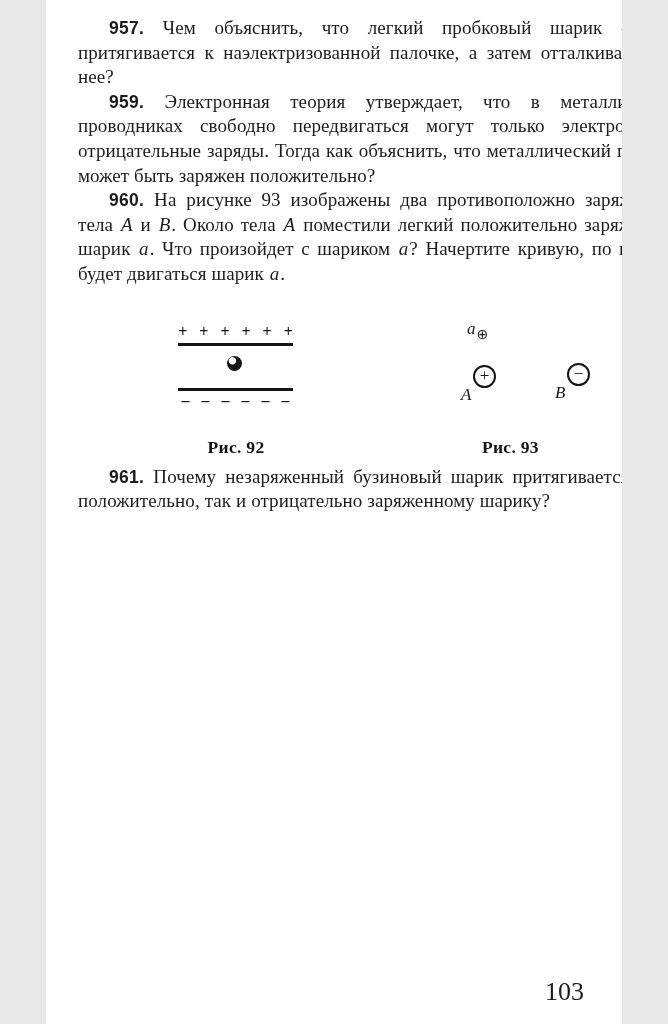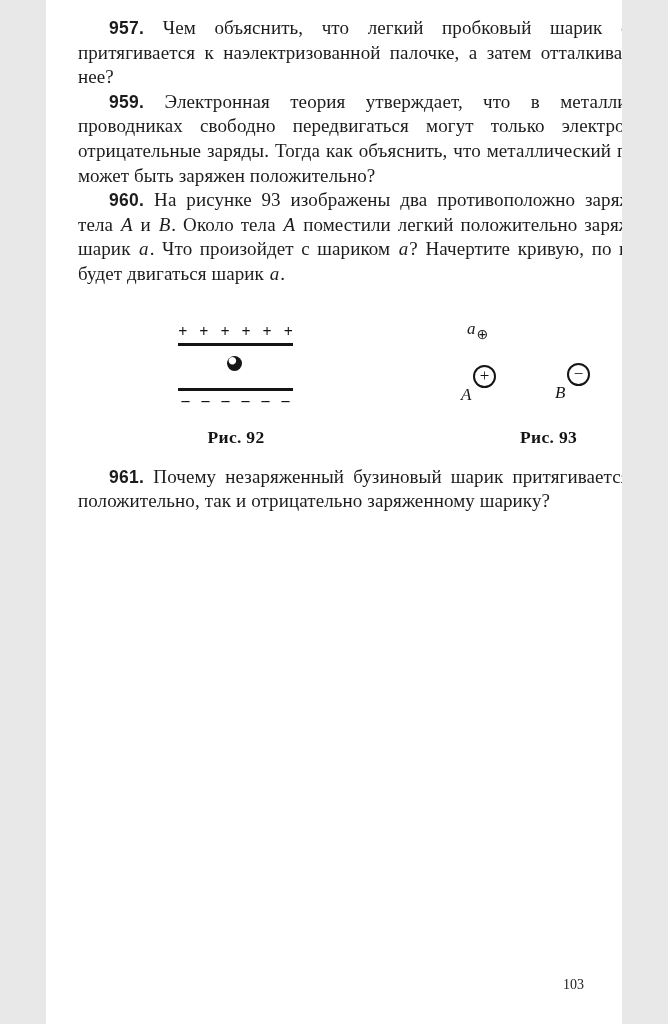--- a/index.html
+++ b/index.html
@@ -79,20 +79,21 @@
     height: 15px;
     border-radius: 50%;
     background: radial-gradient(circle at 36% 32%, #ffffff 0 3.2px, #151515 4.2px);
   }
   .fig-caption {
     position: absolute;
     font-weight: 700;
     font-size: 17.5px;
     letter-spacing: 0.3px;
     color: #141414;
+    margin-top: 10px;
   }
   .fig92 .fig-caption { left: 0; top: 104px; width: 120px; text-align: center; }
 
   .fig93 {
     position: absolute;
     left: 376px; 
     top: 33px;
     width: 150px;
     height: 140px;
   }
@@ -126,27 +127,27 @@
   .body-b { left: 113px; top: 43px; }
   .body-label {
     position: absolute;
     font-style: italic;
     font-size: 17px;
     line-height: 17px;
     color: #151515;
   }
   .label-a { left: 7px;  top: 66px; }
   .label-b { left: 101px; top: 64px; }
-  .fig93 .fig-caption { left: 28px; top: 107px; width: 95px; text-align: right; }
+  .fig93 .fig-caption { left: 28px; top: 107px; width: 95px; text-align: left; }
 
   .page-number {
     position: absolute;
     right: 38px;
     top: 977px;
-    font-size: 14px;
+    font-size: 26px;
     color: #1c1c1c;
   }
 </style>
 </head>
 <body>
 
 <div class="page">
 
   <div class="text-block">
 

